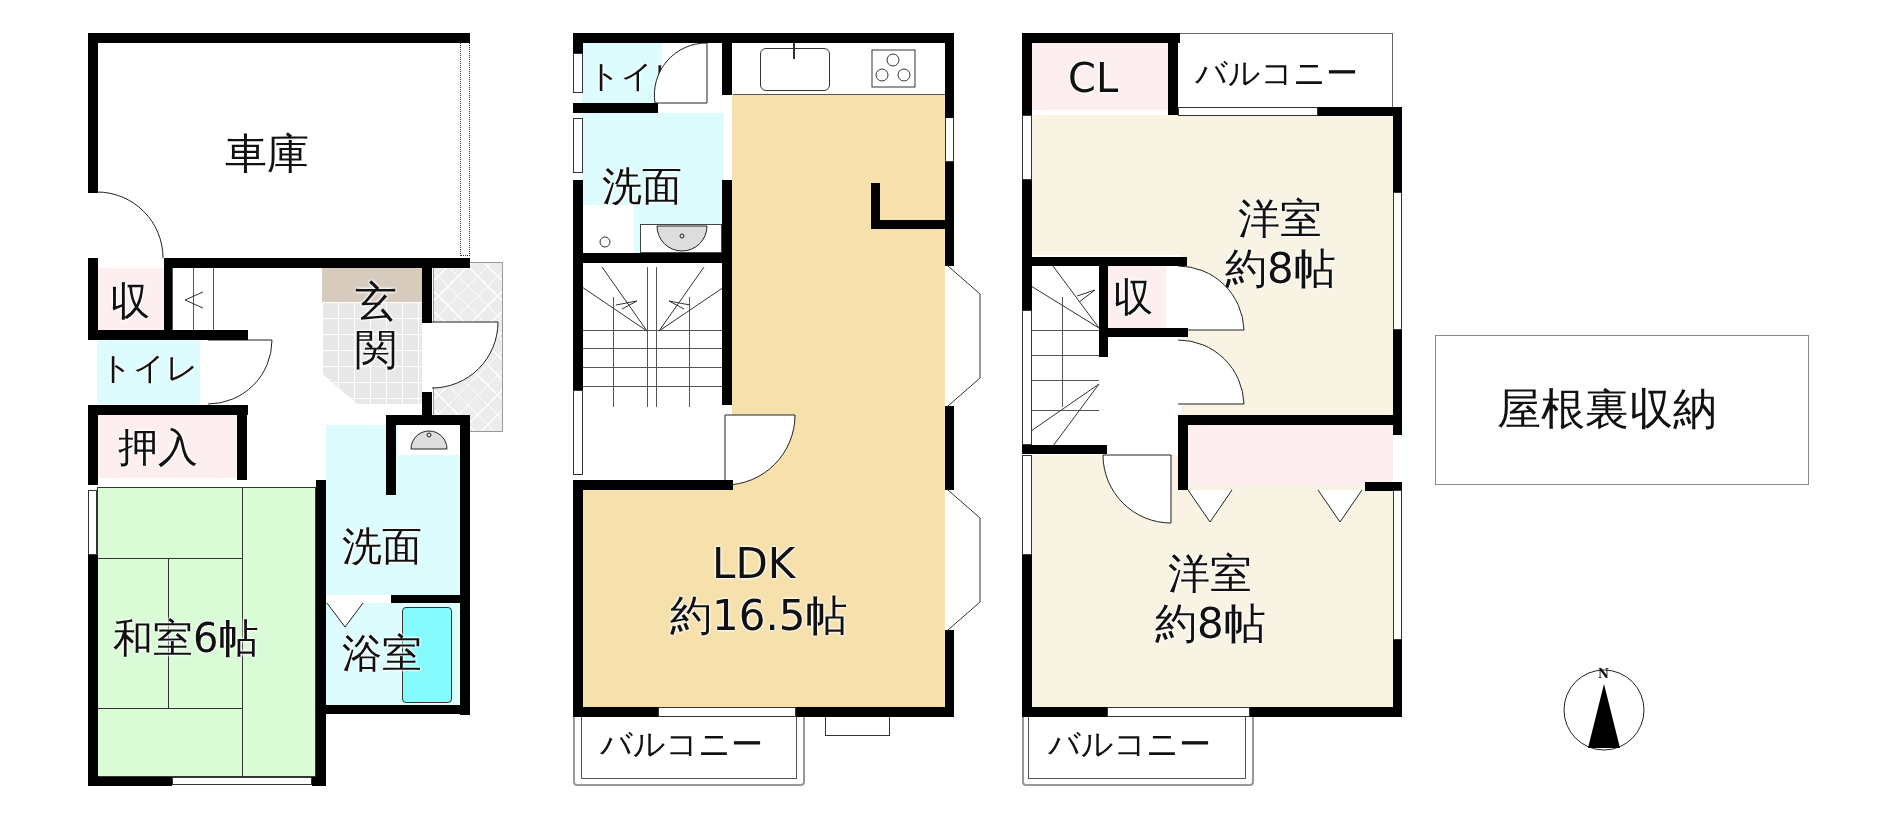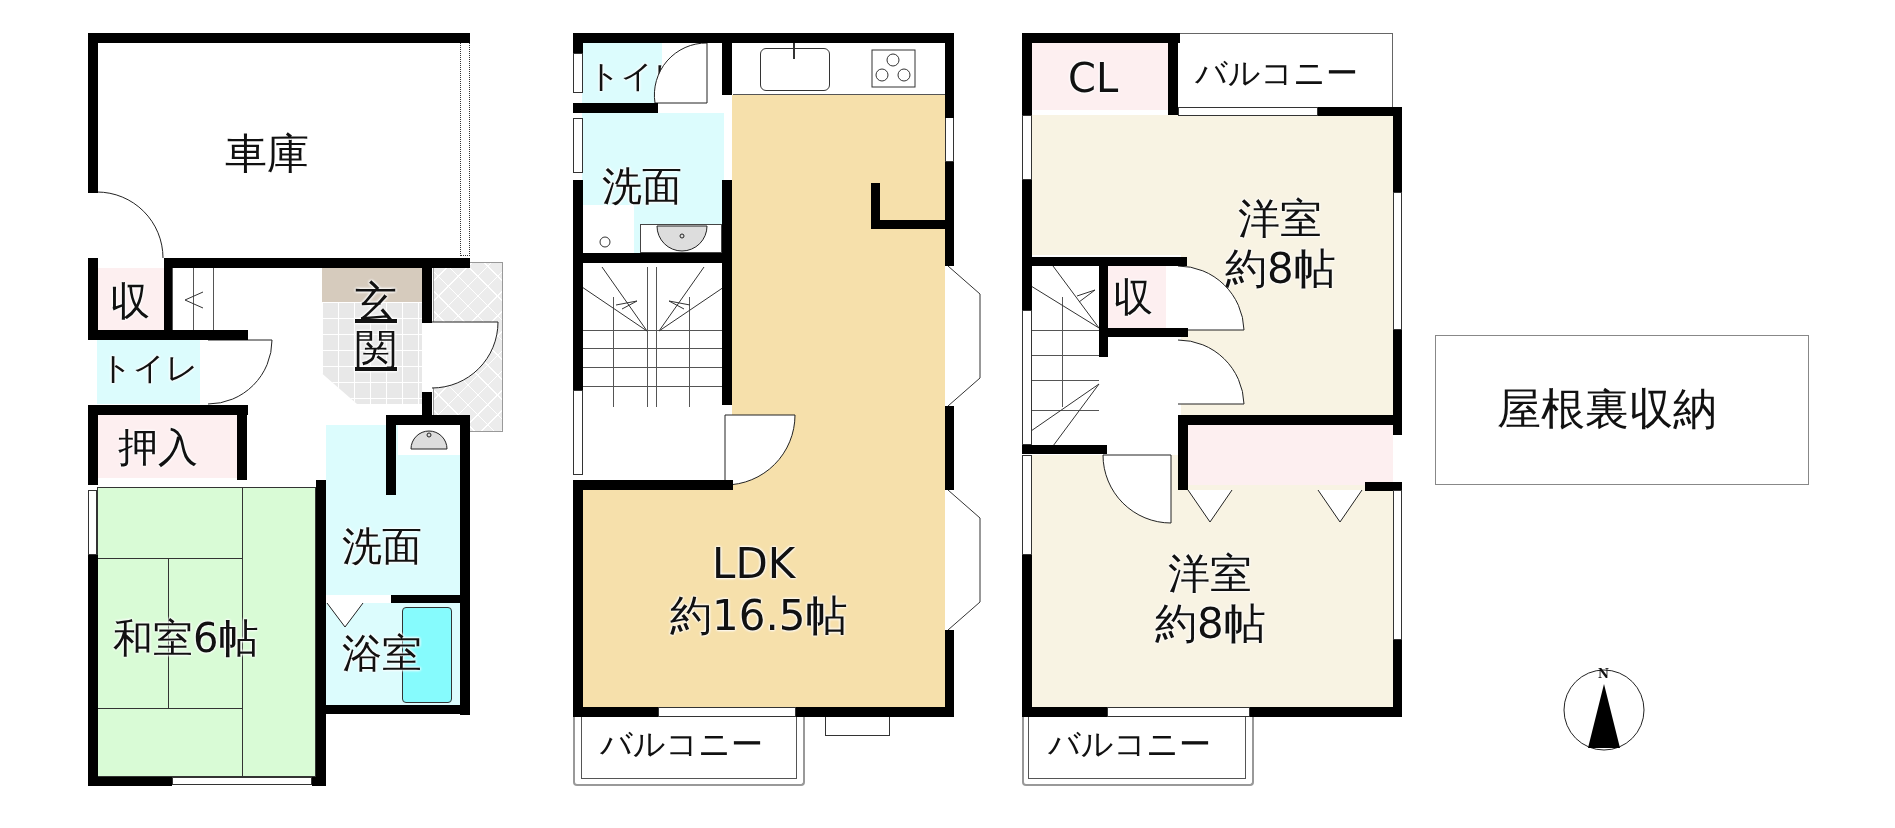--- a/index.html
+++ b/index.html
@@ -41,21 +41,21 @@
 
   <div class="room" style="left:172px;top:268px;width:64px;height:64px;background:#fff;border-left:1px solid #555;"></div>
   <div class="stair-line" style="left:193px;top:268px;width:1px;height:64px;"></div>
   <div class="stair-line" style="left:213px;top:268px;width:1px;height:64px;"></div>
   <svg style="left:183px;top:290px;" width="30" height="20">
       <path d="M20 2 L2 10 L20 18" fill="none" stroke="#333" stroke-width="1"></path>
     </svg>
 
   <div class="room" style="left:322px;top:268px;width:100px;height:34px;background:#d6cbbd;"></div>
   <div class="room tile" style="left:322px;top:302px;width:100px;height:102px;clip-path:polygon(0 0,100% 0,100% 100%,35% 100%,0 70%);"></div>
-  <div class="lbl" style="left:352px;top:278px;font-size:42px;width:48px;white-space:normal;line-height:1.15;text-decoration:underline;">玄関</div>
+  <div class="lbl" style="left:352px;top:278px;font-size:42px;width:48px;white-space:normal;line-height:1.15;">玄関</div>
   <div class="room hatch" style="left:433px;top:262px;width:70px;height:170px;border:1px solid #999;"></div>
   <svg style="left:432px;top:322px;" width="70" height="70">
       <path d="M0 0 L66 0 A66 66 0 0 1 0 66" fill="#fff" stroke="#222" stroke-width="1"></path>
     </svg>
 
   <div class="room" style="left:97px;top:340px;width:103px;height:64px;background:#dcfcfd;"></div>
   <div class="lbl" style="left:100px;top:350px;font-size:32px;">トイレ</div>
   <svg style="left:208px;top:340px;" width="70" height="70">
       <path d="M0 64 A64 64 0 0 0 64 0 L0 0" fill="#fff" stroke="#222" stroke-width="1"></path>
     </svg>

